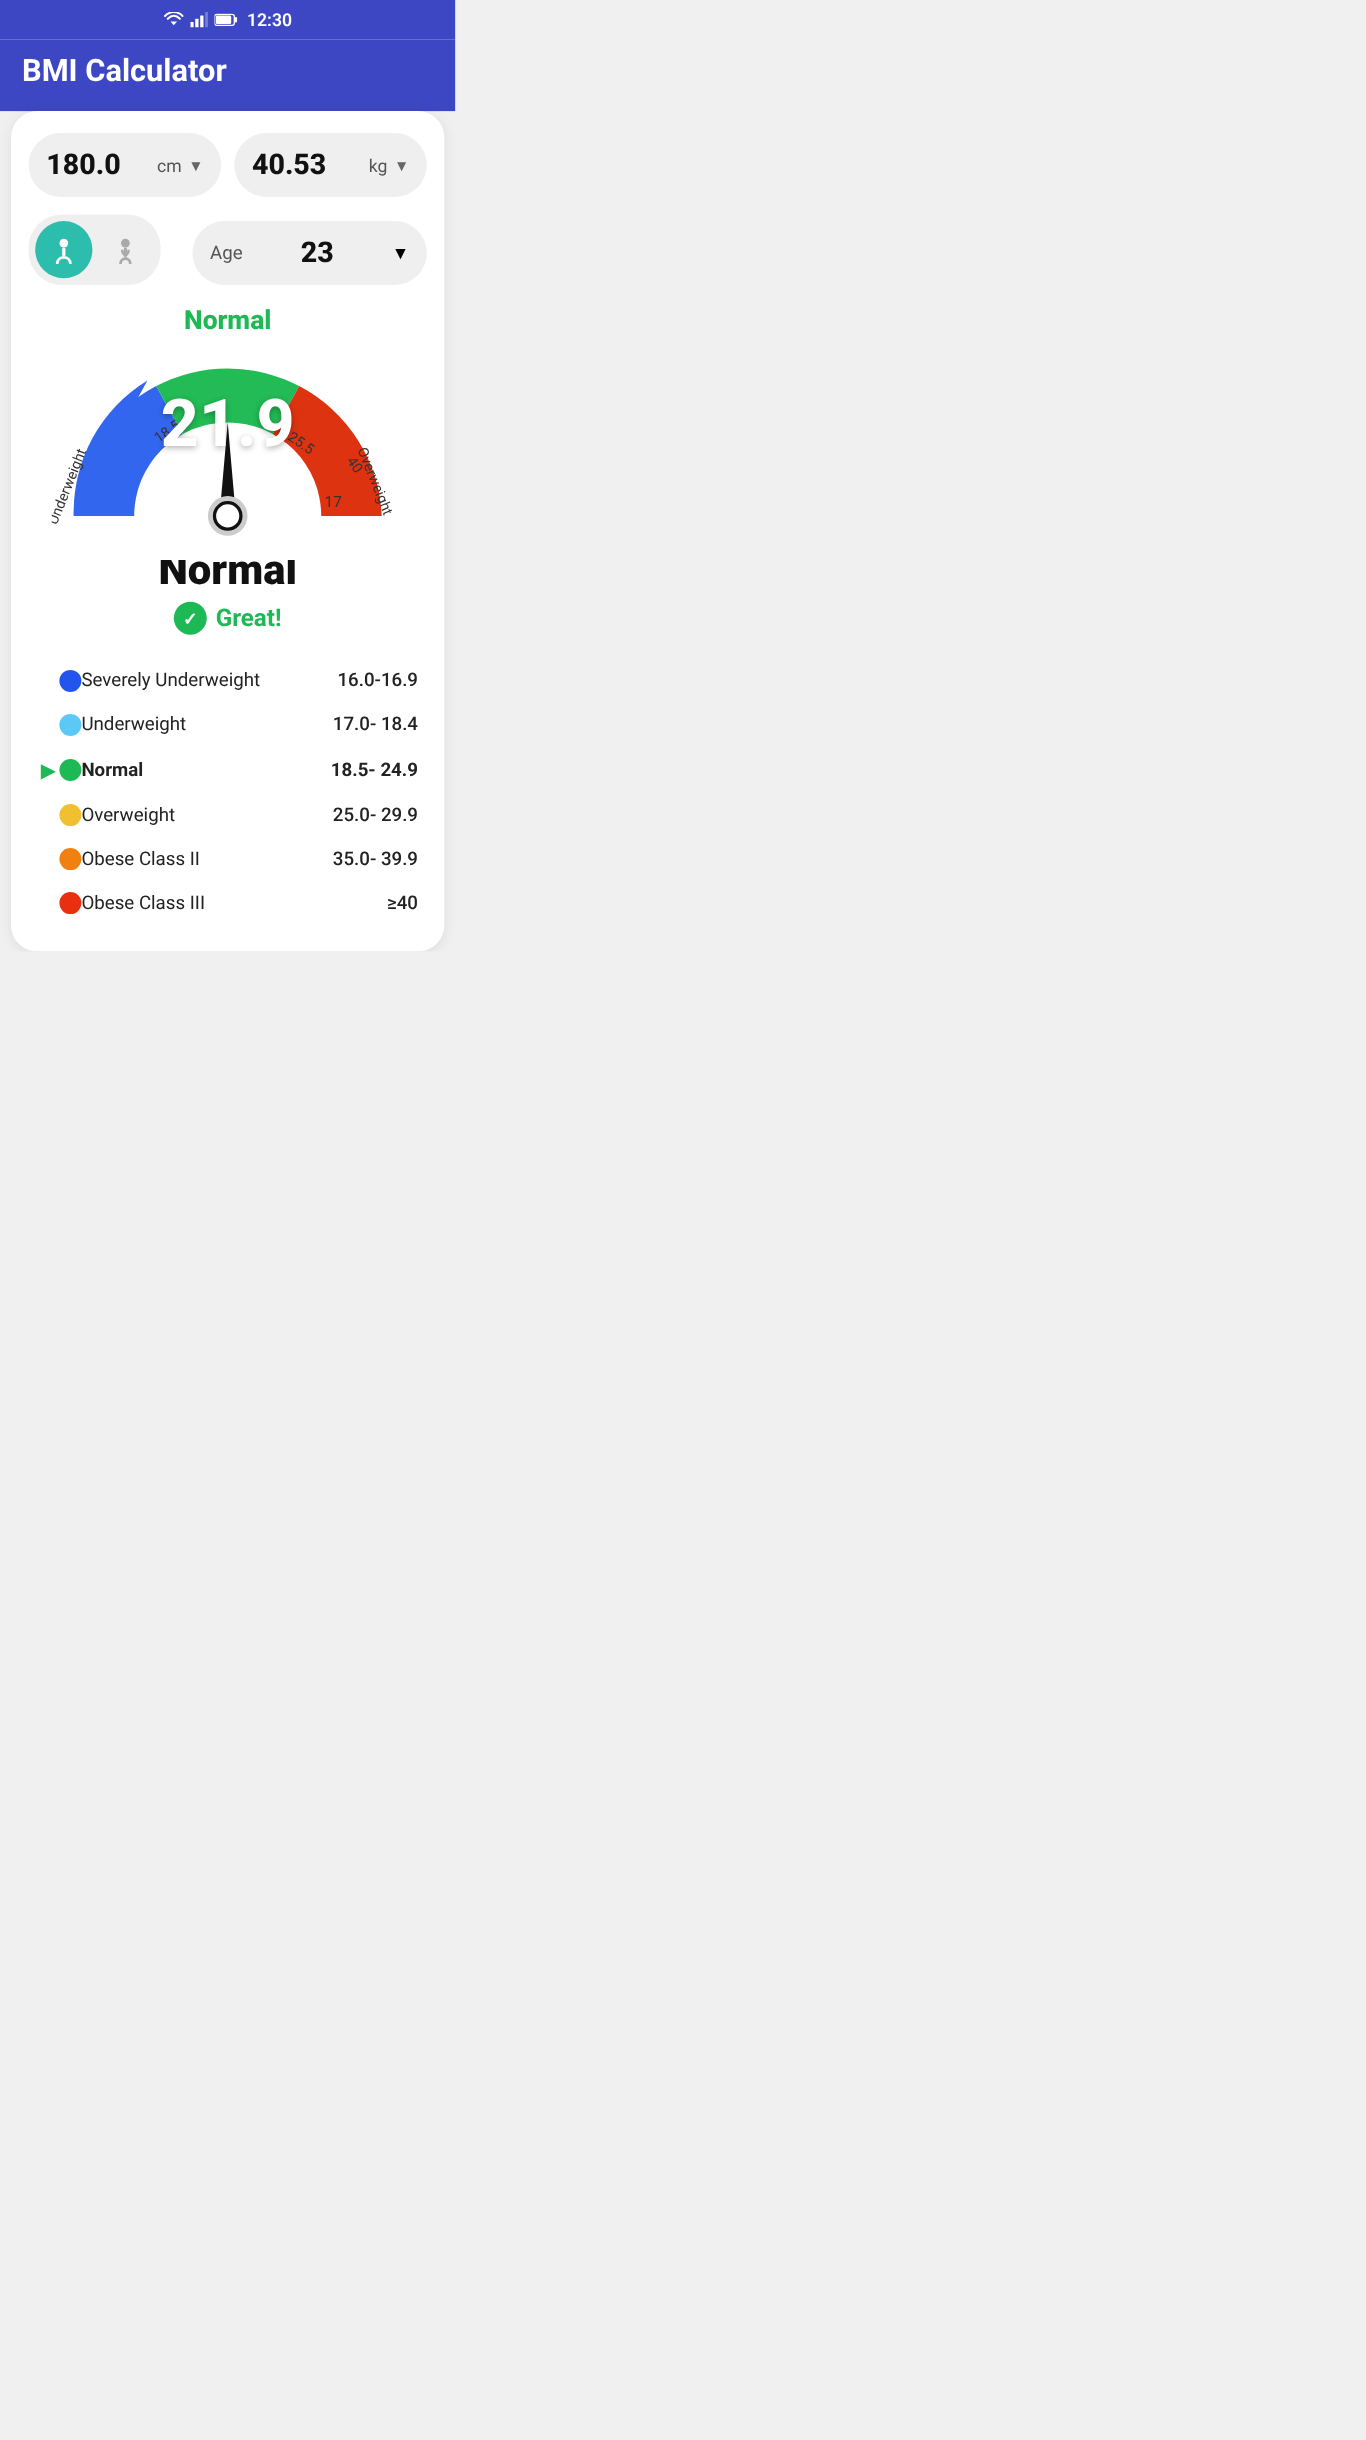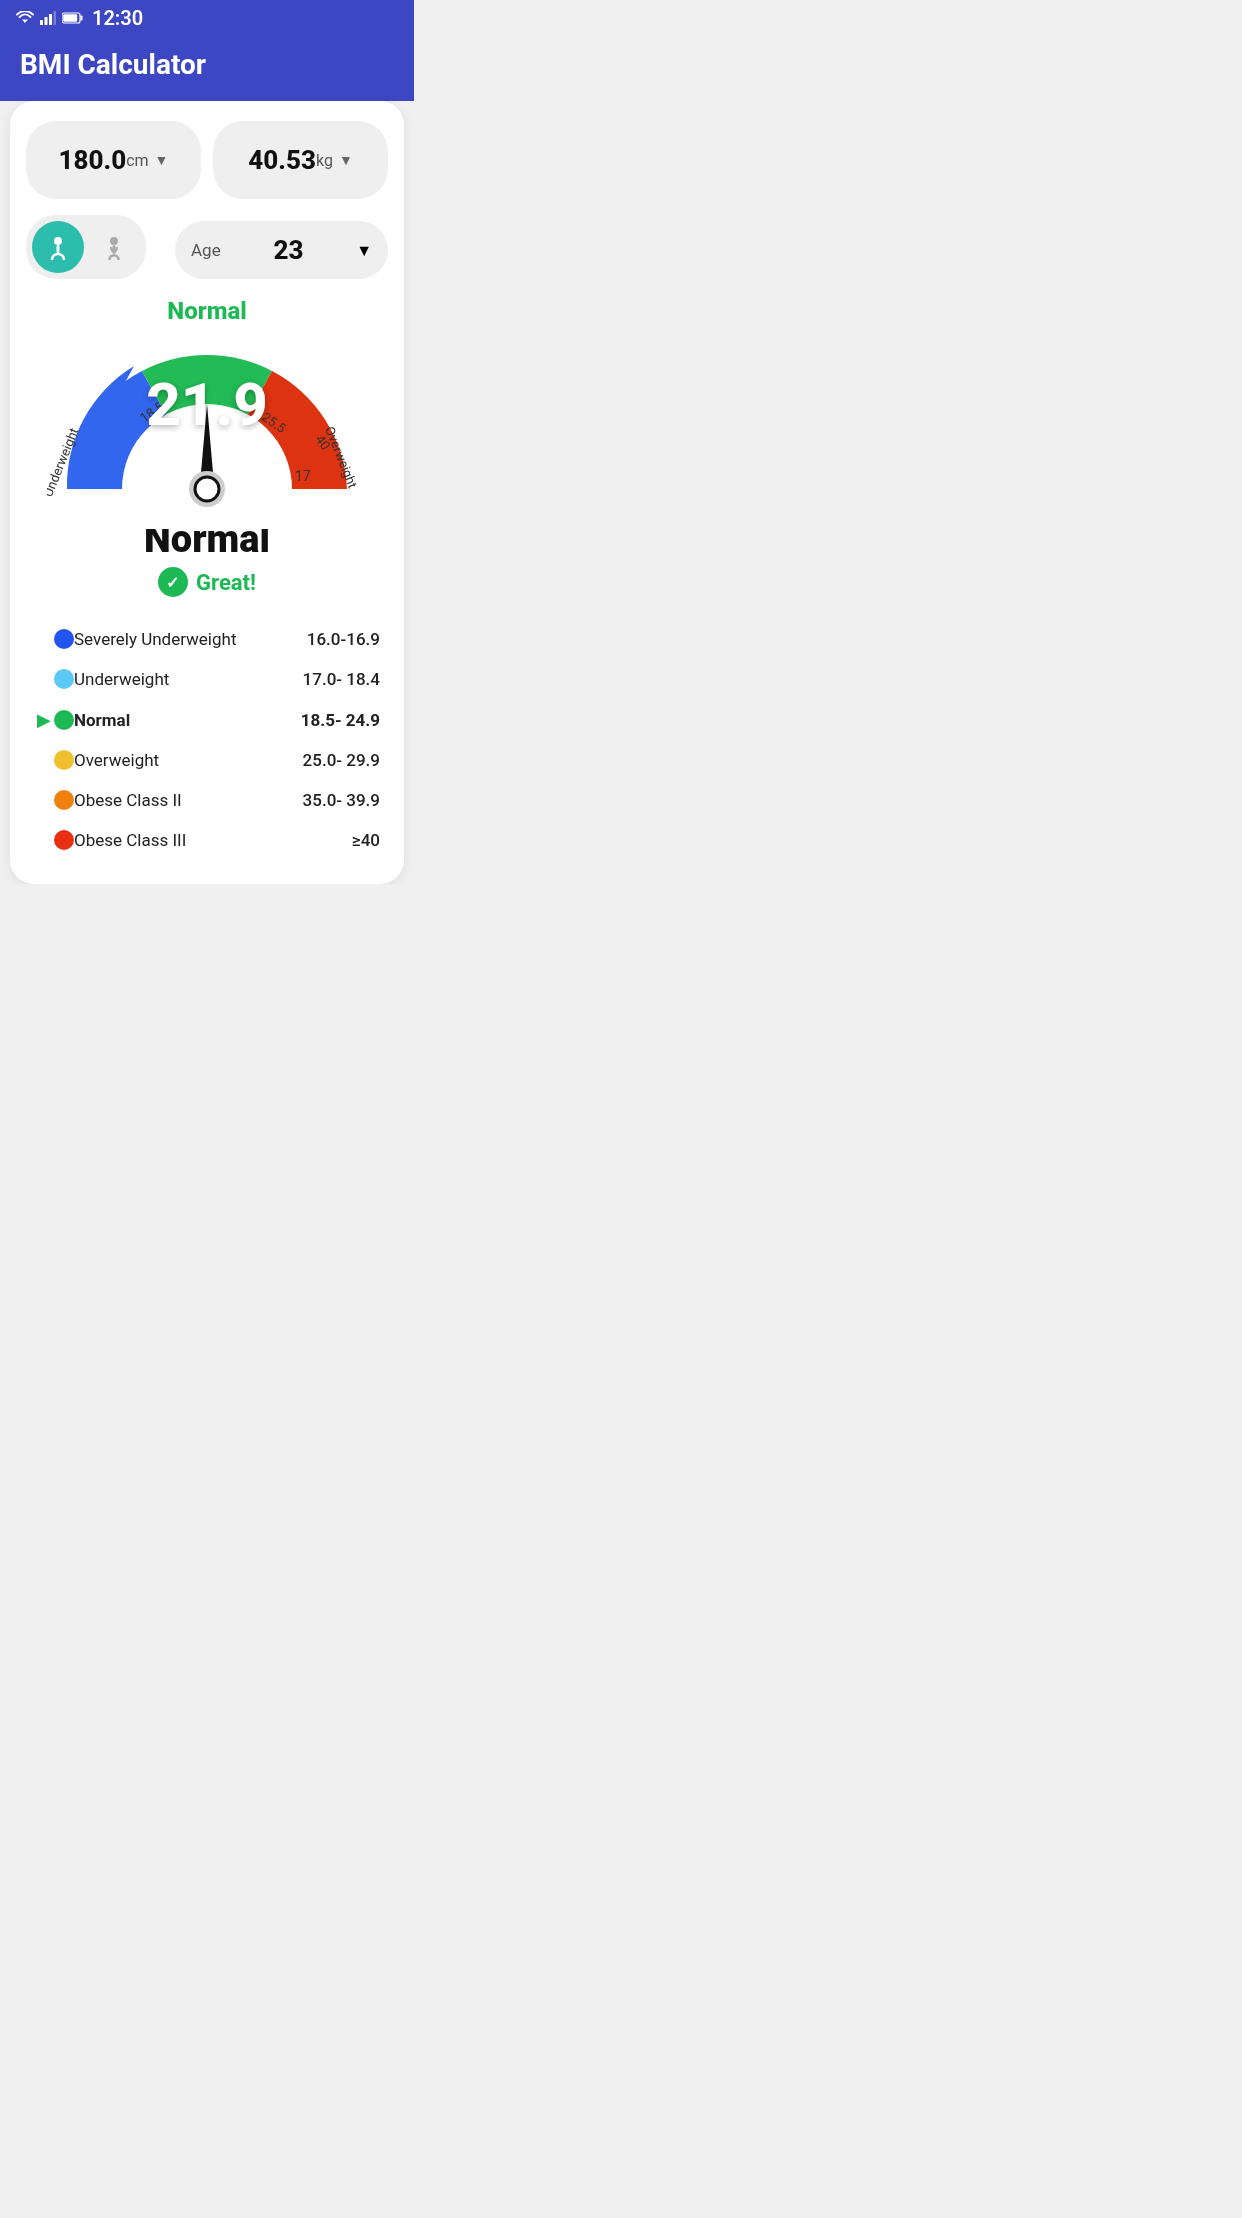--- a/index.html
+++ b/index.html
@@ -8,25 +8,25 @@
       width: 414px;
       min-height: 740px;
       font-family: 'Roboto', Arial, sans-serif;
       background: #f0f0f0;
       overflow-x: hidden;
     }
     .status-bar {
       background: #3d47c3;
       color: white;
       display: flex;
-      justify-content: flex-start;
+      justify-content: center;
       align-items: center;
       padding: 8px 16px;
       height: 36px;
-      font-size: 20px;
+      font-size: 16px;
       font-weight: 600;
       gap: 8px;
     }
     .status-icons {
       display: flex;
       align-items: center;
       gap: 6px;
     }
     .header {
       background: #3d47c3;
@@ -48,22 +48,22 @@
       display: flex;
       gap: 12px;
       margin-bottom: 16px;
     }
     .input-pill {
       flex: 1;
       background: #efefef;
       border-radius: 30px;
       display: flex;
       align-items: center;
-      justify-content: center;
-      padding: 24px 16px;
+      justify-content: space-between;
+      padding: 14px 16px;
       cursor: pointer;
     }
     .input-pill .value {
       font-size: 26px;
       font-weight: 800;
       color: #111;
     }
     .input-pill .unit-row {
       display: flex;
       align-items: center;

